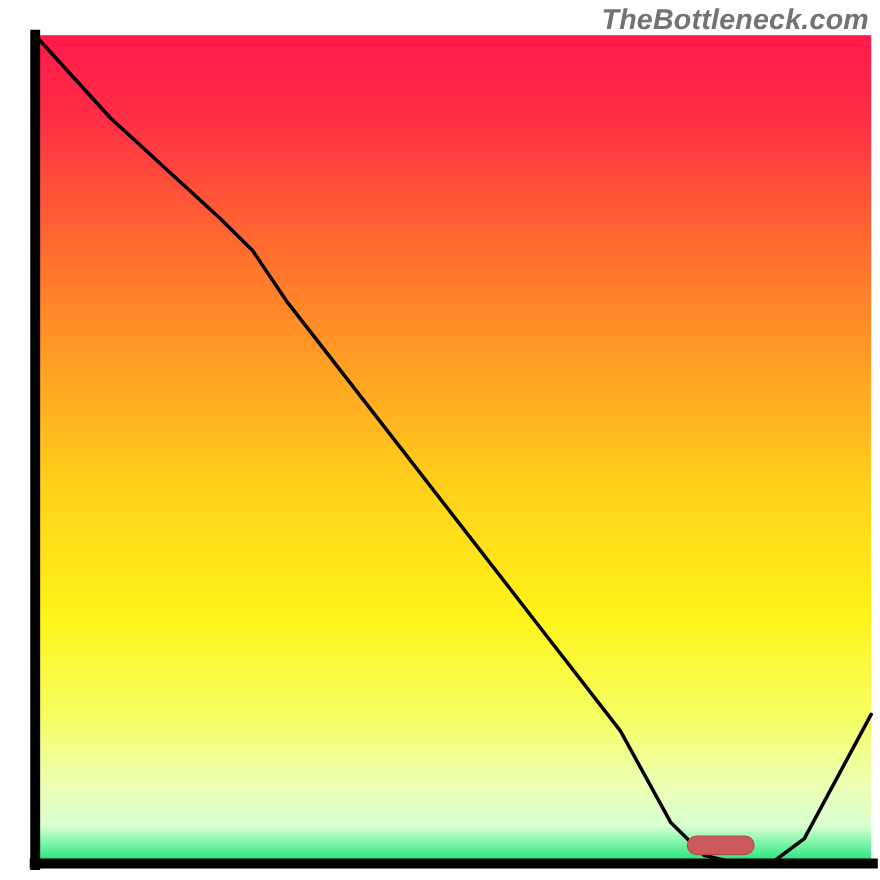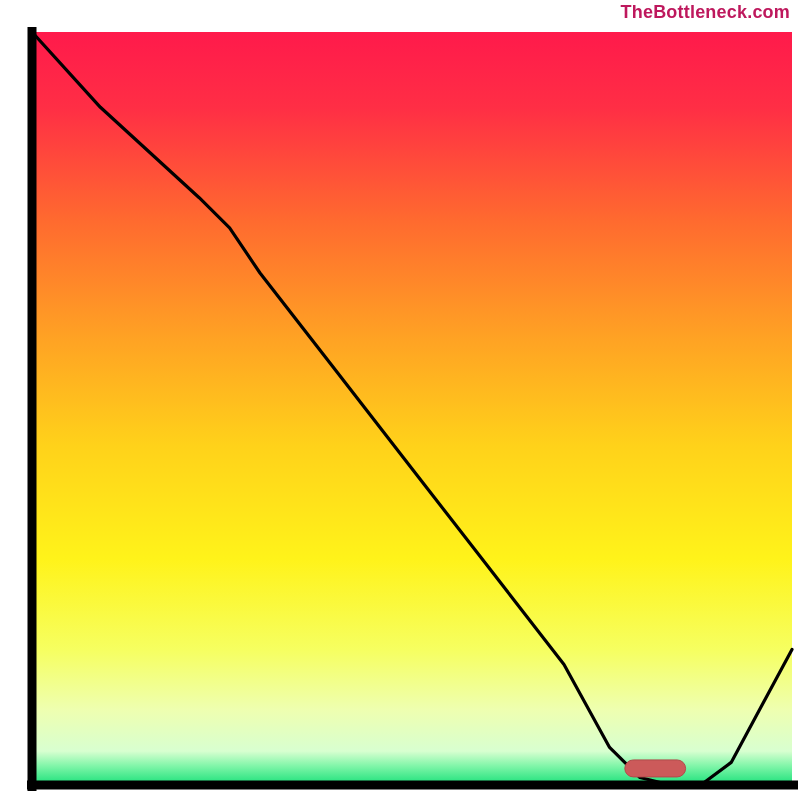--- a/index.html
+++ b/index.html
@@ -13,25 +13,26 @@
   }
   .chart-container {
     position: relative;
     width: 800px;
     height: 800px;
   }
   .watermark {
     position: absolute;
     top: 2px;
     right: 10px;
-    font-size: 18px;
+    font-size: 26px;
     font-weight: 600;
-    color: #be185d;
+    color: #737373;
     z-index: 10;
     letter-spacing: 0.2px;
+    font-style: italic;
   }
   svg {
     display: block;
   }
 </style>
 </head>
 <body>
 
 <div class="chart-container">
   <div class="watermark">TheBottleneck.com</div>

